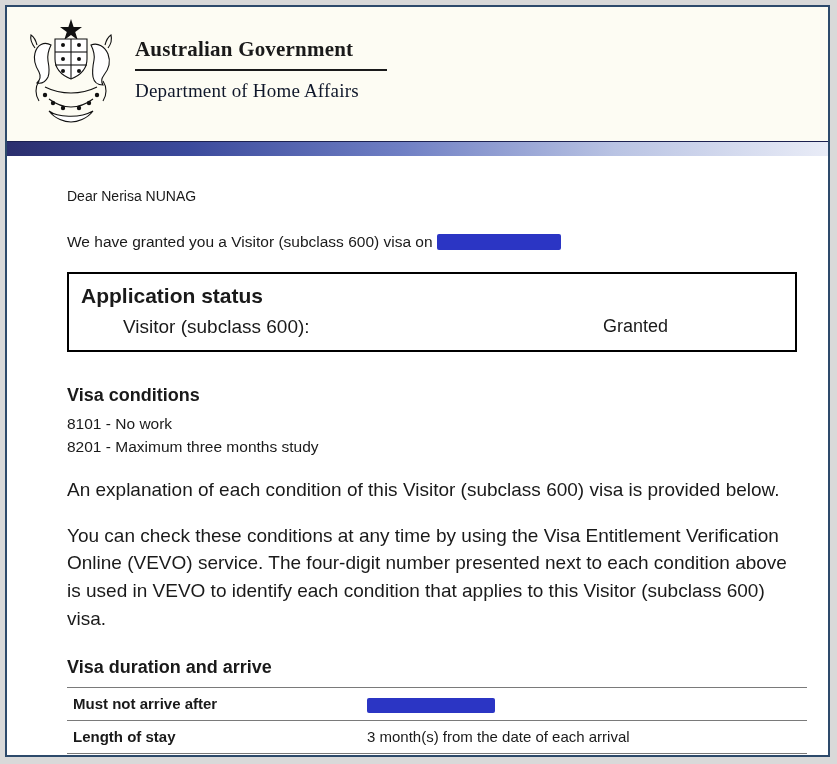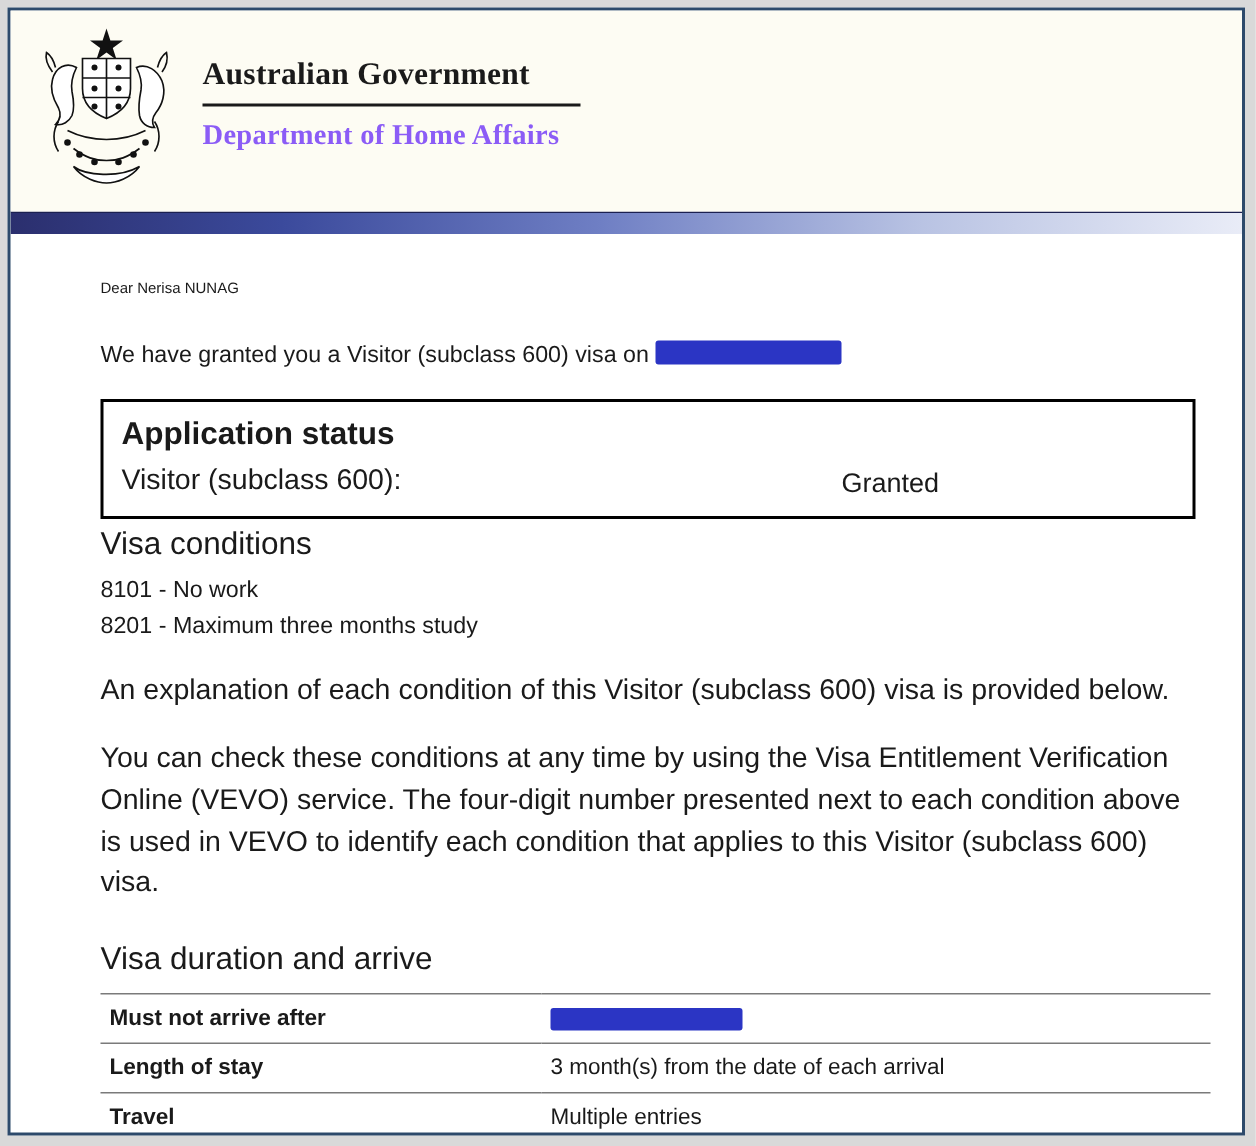--- a/index.html
+++ b/index.html
@@ -53,44 +53,44 @@
     font-weight: bold;
     font-size: 21px;
     color: #1a1a1a;
     letter-spacing: 0.2px;
     padding-bottom: 7px;
     border-bottom: 2px solid #1a1a1a;
     width: 252px;
   }
   .gov-line2 {
     font-family: "Liberation Serif", serif;
-    font-weight: bold;
+    font-weight: normal;
     font-size: 19px;
-    color: #8b5cf6;
+    color: #0f172a;
     margin-top: 9px;
     letter-spacing: 0.2px;
   }
 
   .header-rule {
     height: 14px;
     background: linear-gradient(to right, #2b2f6e 0%, #3b4a9c 22%, #6f7fc4 48%, #b9c3e3 74%, #e9ecf7 100%);
     border-top: 1px solid #1b2050;
   }
 
   
   .doc-body {
     padding: 30px 34px 0 34px;
     color: #1a1a1a;
     font-size: 15.5px;
     line-height: 1.45;
   }
 
   .salutation {
     margin: 0 0 25px 26px;
-    font-size: 10px;
+    font-size: 14px;
   }
 
   .grant-line {
     margin: 0 0 18px 26px;
     font-size: 15.5px;
     position: relative;
   }
   .redaction {
     display: inline-block;
     background: #2b35c4;
@@ -109,35 +109,36 @@
     width: 730px;
     box-sizing: border-box;
   }
   .status-title {
     font-size: 21px;
     font-weight: bold;
     margin-bottom: 2px;
   }
   .status-row {
     display: flex;
-    align-items: flex-end;
+    align-items: flex-start;
+    margin-left: 42px;
   }
   .status-label {
     font-size: 19px;
     flex: 0 0 480px;
   }
   .status-value {
     font-size: 18px;
     font-weight: normal;
   }
 
   .section-heading {
-    font-size: 21px;
-    font-weight: normal;
-    margin: 2px 0 4px 26px;
+    font-size: 18px;
+    font-weight: bold;
+    margin: 30px 0 4px 26px;
   }
   .section-heading.tight { margin-top: 22px; }
 
   .cond-list {
     margin: 0 0 0 26px;
     font-size: 15.5px;
     line-height: 1.5;
   }
 
   .para {

